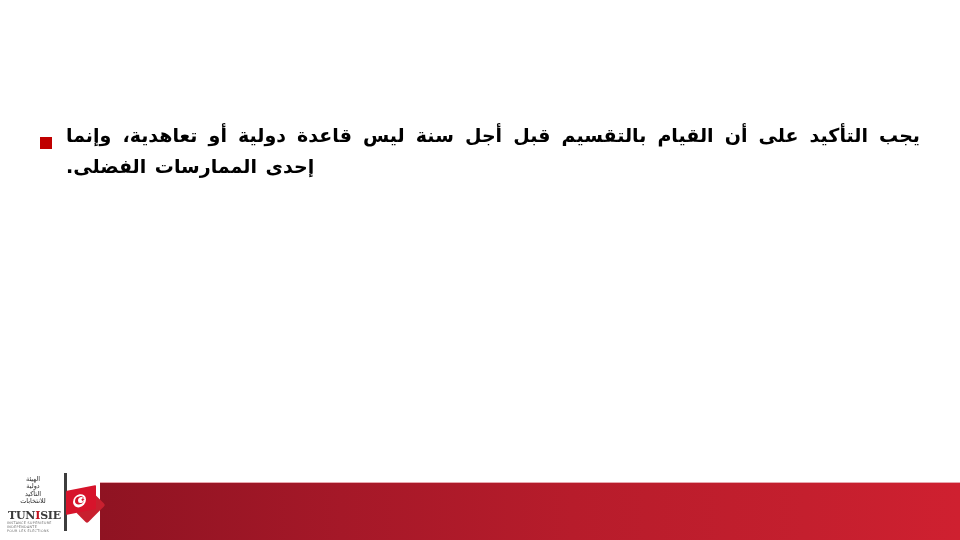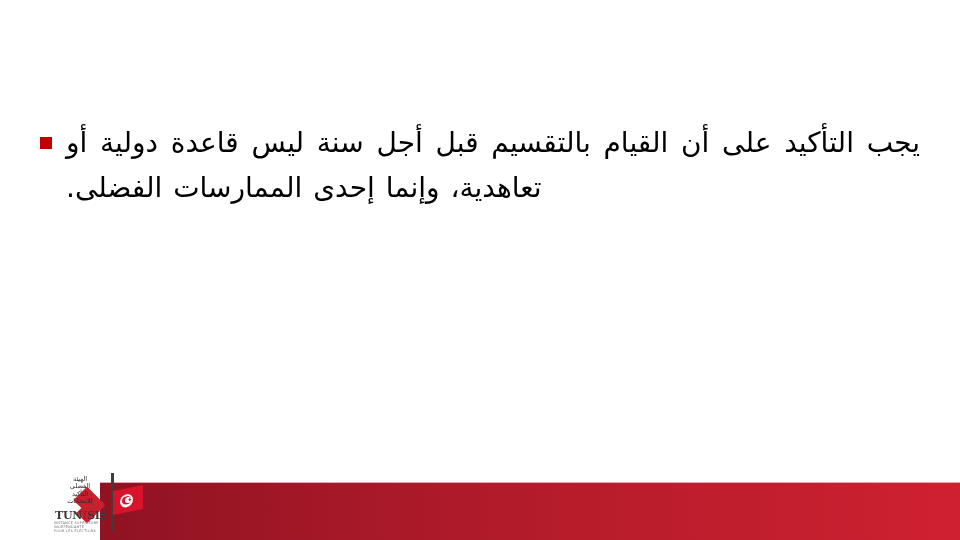--- a/index.html
+++ b/index.html
@@ -38,25 +38,26 @@
     background: #c00000;
     margin-top: 17px;
   }
 
   #bullet-text {
     flex: 1 1 auto;
     direction: rtl;
     text-align: justify;
     text-align-last: left;
     font-family: "DejaVu Sans", "Liberation Sans", sans-serif;
-    font-size: 28px;
+    font-size: 19px;
     line-height: 1.62;
     color: #000000;
     letter-spacing: 0;
     word-spacing: 2px;
+    font-weight: bold;
   }
 
   
   #bottom-band {
     position: absolute;
     left: 0;
     right: 0;
     bottom: 0;
     height: 58px;
   }
@@ -97,21 +98,20 @@
     transform: rotate(45deg);
   }
 
   
   #logo {
     position: absolute;
     left: 4px;
     bottom: 4px;
     width: 92px;
     height: 68px;
-    margin-left: 47px;
   }
 
   #logo-ar-lines {
     position: absolute;
     left: 3px;
     top: 8px;
     width: 52px;
     direction: rtl;
     text-align: center;
   }
@@ -225,21 +225,21 @@
   <div id="bottom-band">
     <div id="band-bar"></div>
     <div id="band-arrow"></div>
     <div id="band-arrow-notch"></div>
   </div>
 
   <div id="logo">
 
     <div id="logo-ar-lines">
       <div class="logo-ar-line">الهيئة</div>
-      <div class="logo-ar-line">الفضلى</div>
+      <div class="logo-ar-line">دولية</div>
       <div class="logo-ar-line">التأكيد</div>
       <div class="logo-ar-line">للانتخابات</div>
     </div>
 
     <div id="logo-wordmark"><span>TUN</span><span class="wm-red">I</span><span>SIE</span></div>
 
     <div id="logo-tagline">
       <div class="logo-tag-line">INSTANCE SUPERIEURE</div>
       <div class="logo-tag-line">INDEPENDANTE</div>
       <div class="logo-tag-line">POUR LES ELECTIONS</div>

